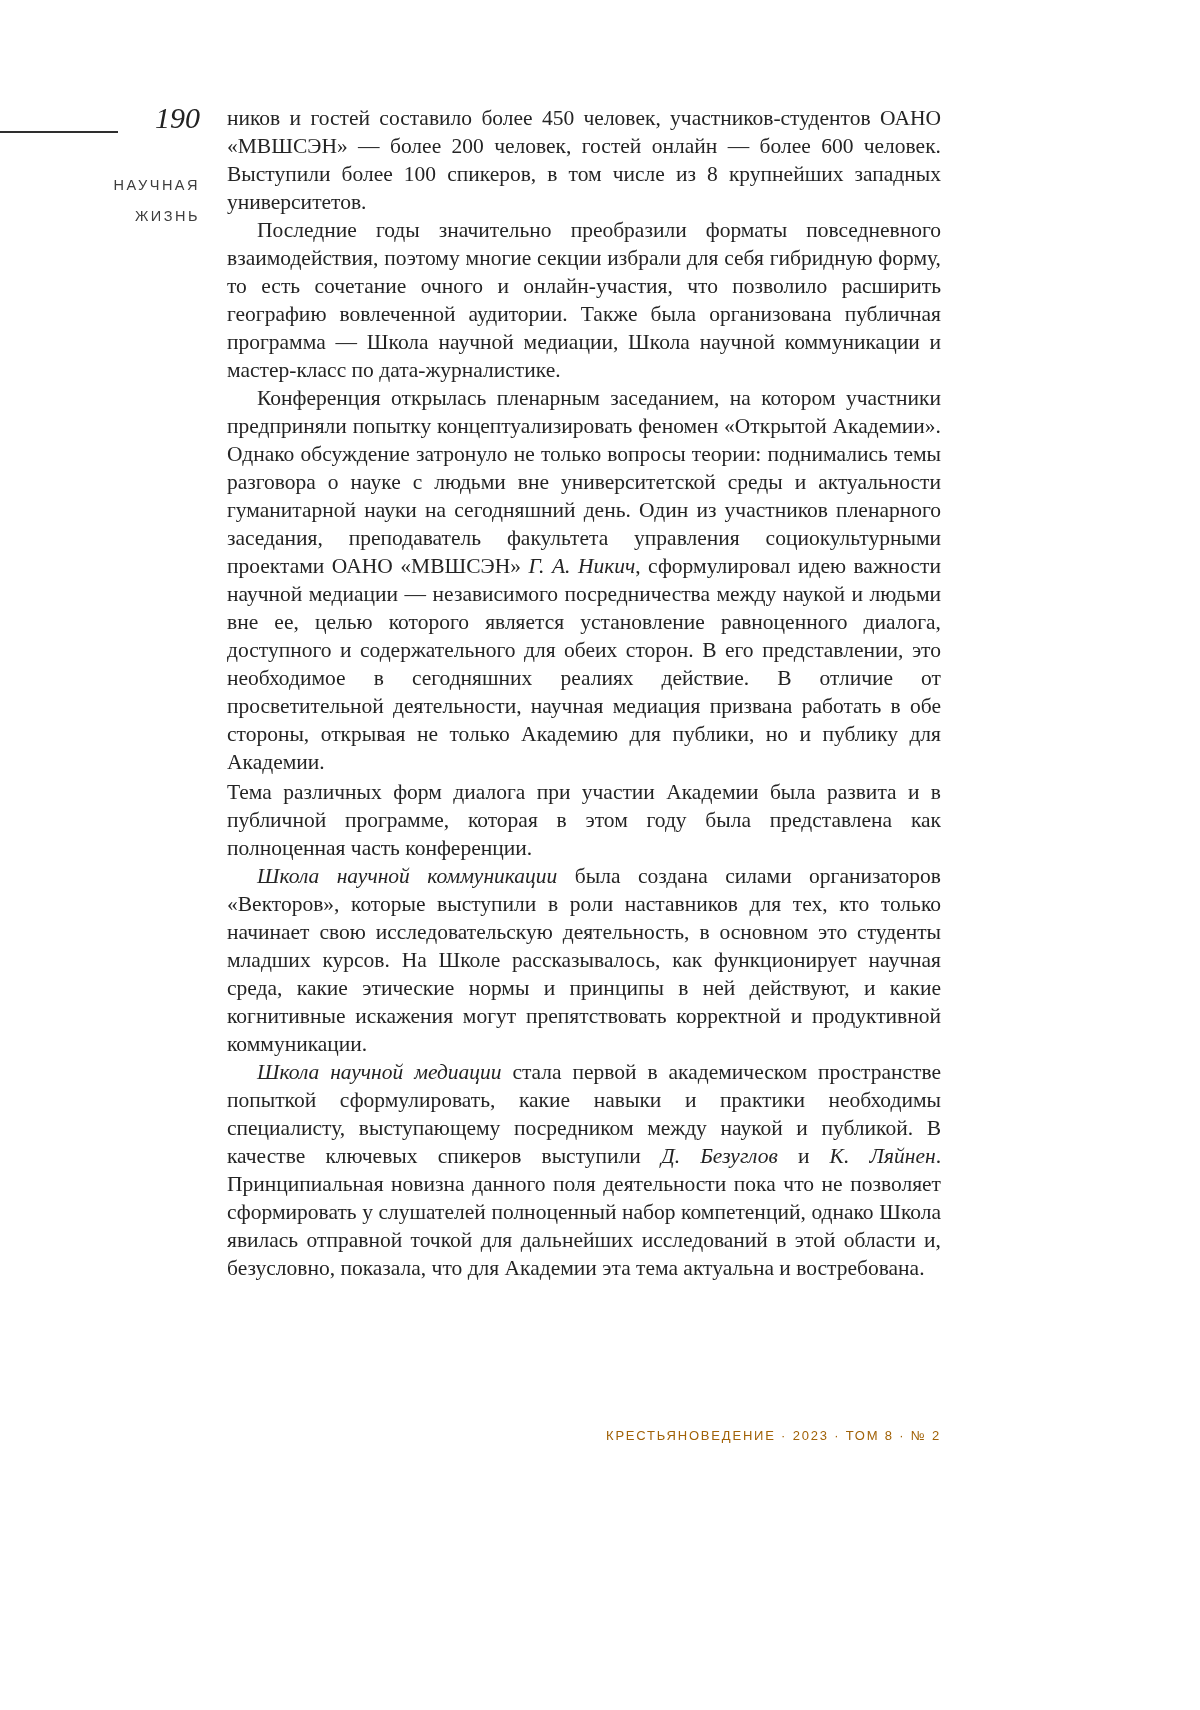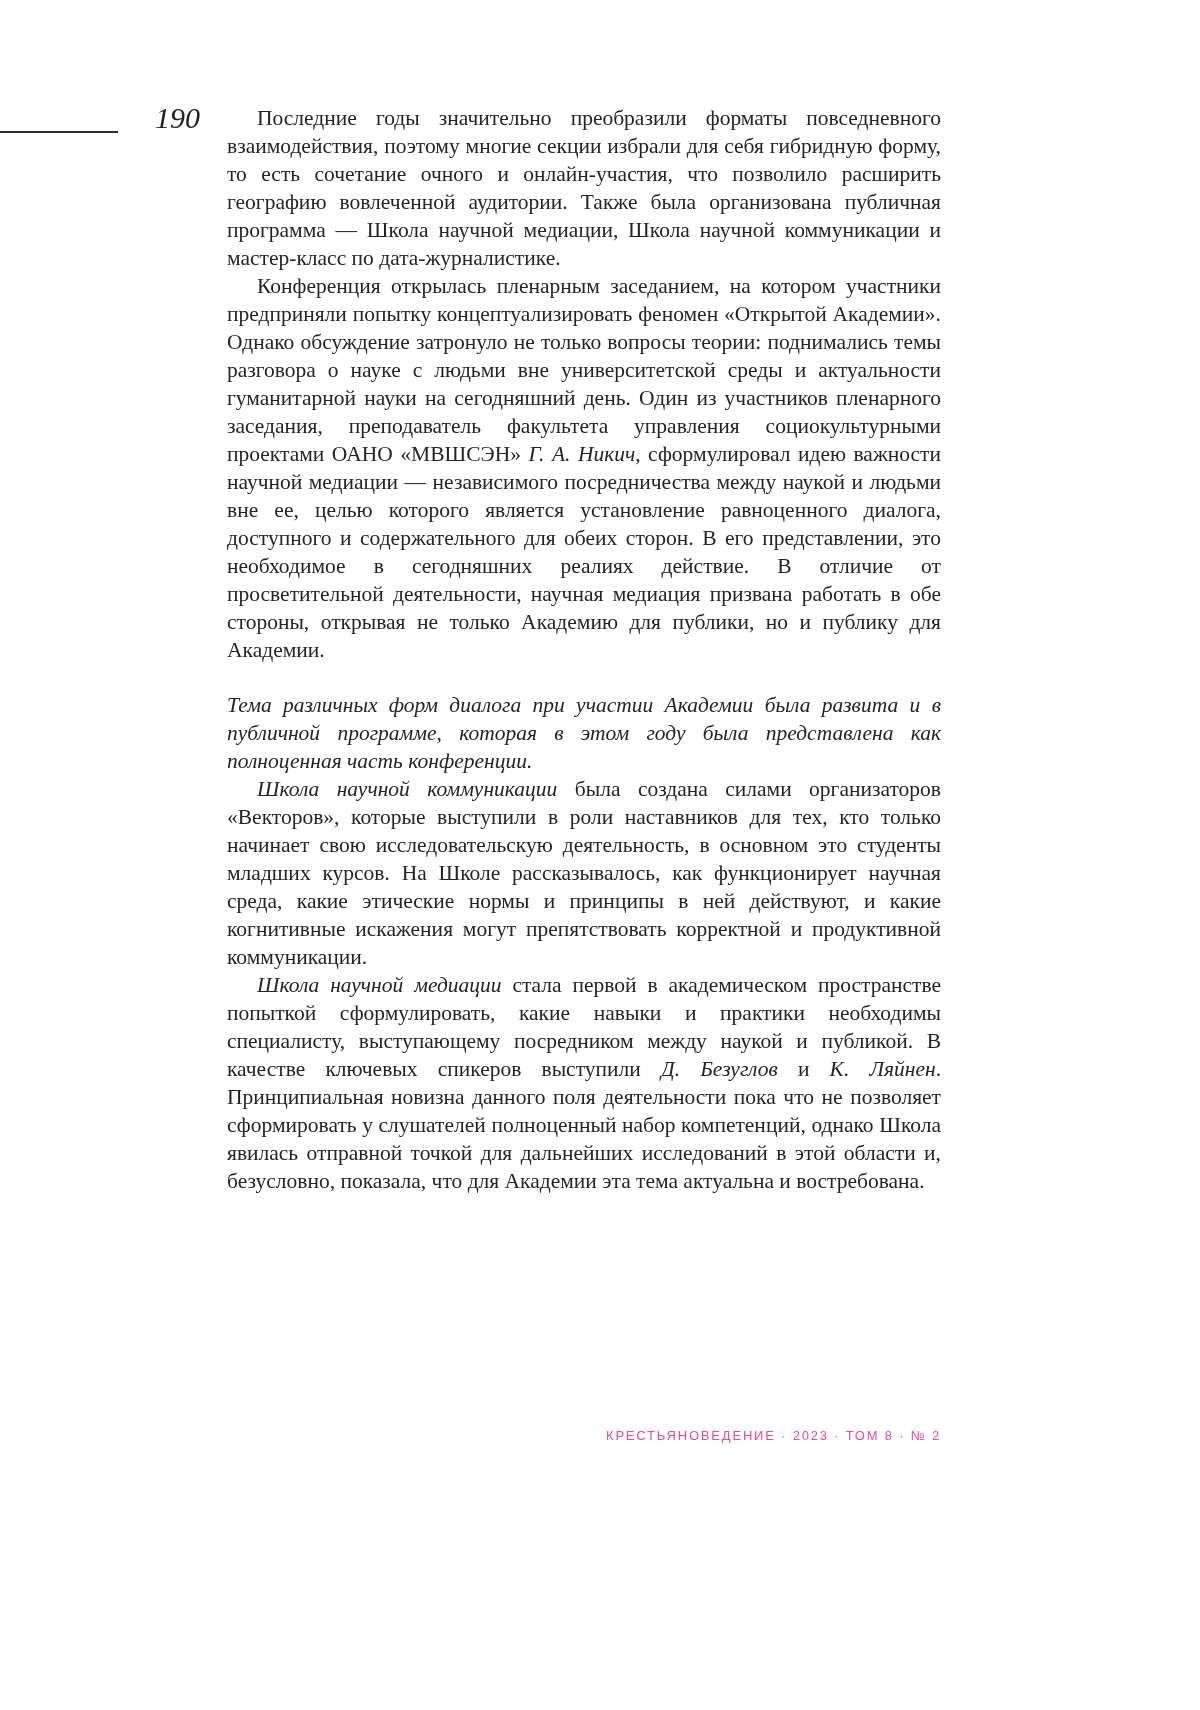--- a/index.html
+++ b/index.html
@@ -50,45 +50,50 @@
     width: 714px;
     font-size: 21.5px;
     line-height: 28px;
     text-align: justify;
     color: #242424;
     hyphens: auto;
     -webkit-hyphens: auto;
   }
   .body-text p { margin: 0; }
   .body-text p.indent { text-indent: 30px; }
-  .body-text p.gap { margin-top: 27px; font-style: italic; }
+  .body-text p.gap { margin-top: 2px; }
   .body-text em { }
   .footer {
     position: absolute;
     top: 1428px;
     left: 0;
     width: 941px;
     text-align: right;
     font-family: "Liberation Sans", sans-serif;
     font-size: 13px;
     letter-spacing: 1.8px;
-    color: #ec4899;
+    color: #a16207;
     white-space: nowrap;
   }
 </style>
 </head>
 <body>
 
 <div class="page">
   <div class="pagenum">190</div>
 
   <div class="margin-rule"></div>
 
+  <div class="side-label">
+    <div>НАУЧНАЯ</div>
+    <div>ЖИЗНЬ</div>
+  </div>
 
   <div class="body-text" lang="ru">
+      <p class=""><span>ников и гостей составило более 450 человек, участников-студентов ОАНО «МВШСЭН» — более 200 человек, гостей онлайн — более 600 человек. Выступили более 100 спикеров, в том числе из 8 крупнейших западных университетов.</span></p>
       <p class="indent "><span>Последние годы значительно преобразили форматы повседневного взаимодействия, поэтому многие секции избрали для себя гибридную форму, то есть сочетание очного и онлайн-участия, что позволило расширить географию вовлеченной аудитории. Также была организована публичная программа — Школа научной медиации, Школа научной коммуникации и мастер-класс по дата-журналистике.</span></p>
       <p class="indent "><span>Конференция открылась пленарным заседанием, на котором участники предприняли попытку концептуализировать феномен «Открытой Академии». Однако обсуждение затронуло не только вопросы теории: поднимались темы разговора о науке с людьми вне университетской среды и актуальности гуманитарной науки на сегодняшний день. Один из участников пленарного заседания, преподаватель факультета управления социокультурными проектами ОАНО «МВШСЭН» </span><em>Г. А. Никич</em><span>, сформулировал идею важности научной медиации — независимого посредничества между наукой и людьми вне ее, целью которого является установление равноценного диалога, доступного и содержательного для обеих сторон. В его представлении, это необходимое в сегодняшних реалиях действие. В отличие от просветительной деятельности, научная медиация призвана работать в обе стороны, открывая не только Академию для публики, но и публику для Академии.</span></p>
       <p class="gap"><span>Тема различных форм диалога при участии Академии была развита и в публичной программе, которая в этом году была представлена как полноценная часть конференции.</span></p>
       <p class="indent "><em>Школа научной коммуникации</em><span> была создана силами организаторов «Векторов», которые выступили в роли наставников для тех, кто только начинает свою исследовательскую деятельность, в основном это студенты младших курсов. На Школе рассказывалось, как функционирует научная среда, какие этические нормы и принципы в ней действуют, и какие когнитивные искажения могут препятствовать корректной и продуктивной коммуникации.</span></p>
       <p class="indent "><em>Школа научной медиации</em><span> стала первой в академическом пространстве попыткой сформулировать, какие навыки и практики необходимы специалисту, выступающему посредником между наукой и публикой. В качестве ключевых спикеров выступили </span><em>Д. Безуглов</em><span> и </span><em>К. Ляйнен</em><span>. Принципиальная новизна данного поля деятельности пока что не позволяет сформировать у слушателей полноценный набор компетенций, однако Школа явилась отправной точкой для дальнейших исследований в этой области и, безусловно, показала, что для Академии эта тема актуальна и востребована.</span></p>
     </div>
 
   <div class="footer">КРЕСТЬЯНОВЕДЕНИЕ · 2023 · ТОМ 8 · № 2</div>
 </div>
 

